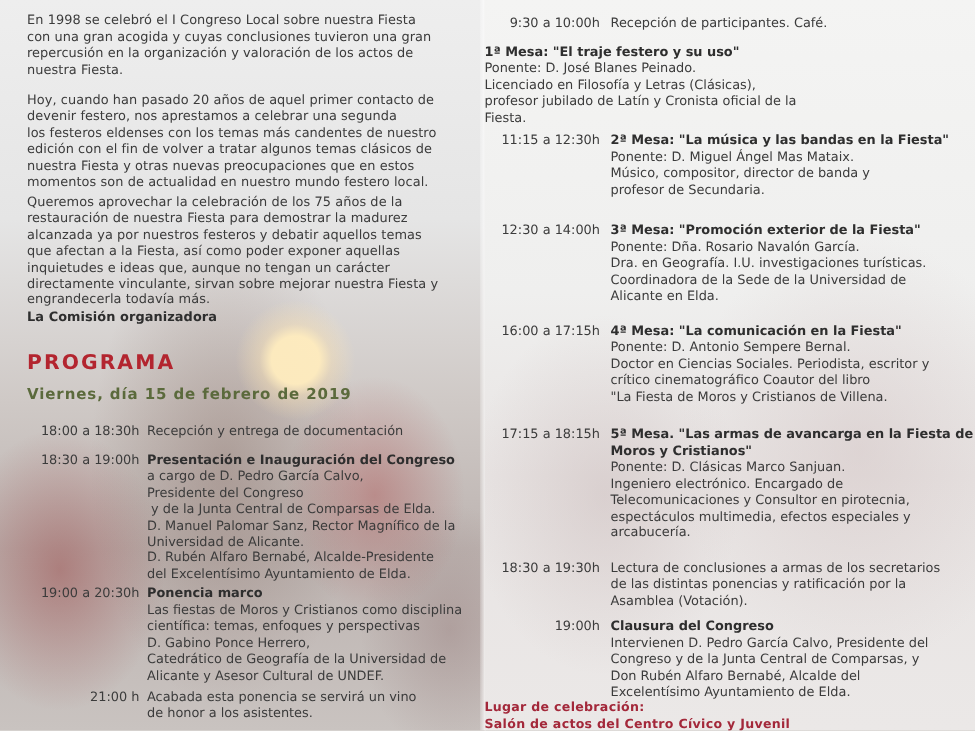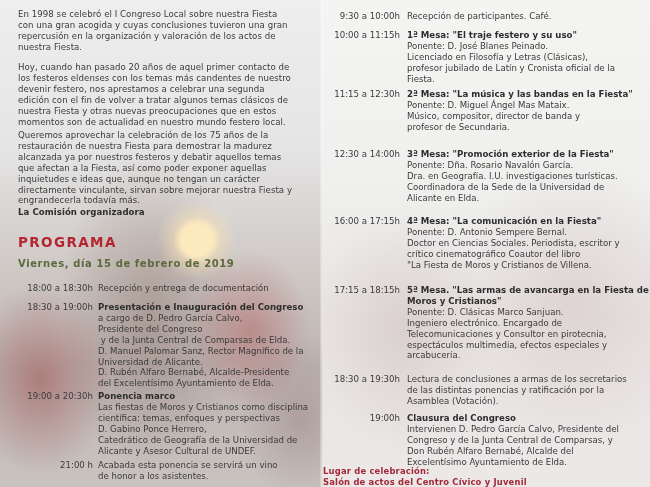--- a/index.html
+++ b/index.html
@@ -74,22 +74,22 @@
 
   <div class="left">
     <div class="para txt" style="top:9px">
       <div>En 1998 se celebró el I Congreso Local sobre nuestra Fiesta</div>
       <div>con una gran acogida y cuyas conclusiones tuvieron una gran</div>
       <div>repercusión en la organización y valoración de los actos de</div>
       <div>nuestra Fiesta.</div>
     </div>
     <div class="para txt" style="top:62px">
       <div>Hoy, cuando han pasado 20 años de aquel primer contacto de</div>
+      <div>devenir festero, nos aprestamos a celebrar una segunda</div>
       <div>los festeros eldenses con los temas más candentes de nuestro</div>
-      <div>devenir festero, nos aprestamos a celebrar una segunda</div>
       <div>edición con el fin de volver a tratar algunos temas clásicos de</div>
       <div>nuestra Fiesta y otras nuevas preocupaciones que en estos</div>
       <div>momentos son de actualidad en nuestro mundo festero local.</div>
     </div>
     <div class="para txt" style="top:130px">
       <div>Queremos aprovechar la celebración de los 75 años de la</div>
       <div>restauración de nuestra Fiesta para demostrar la madurez</div>
       <div>alcanzada ya por nuestros festeros y debatir aquellos temas</div>
       <div>que afectan a la Fiesta, así como poder exponer aquellas</div>
       <div>inquietudes e ideas que, aunque no tengan un carácter</div>
@@ -147,21 +147,20 @@
 
   <div class="right">
     <div class="row" style="left:0; top:11px">
       <div class="time">9:30 a 10:00h</div>
       <div class="desc">
         <div>Recepción de participantes. Café.</div>
       </div>
     </div>
 
     <div class="row" style="left:0; top:30px">
-      <div class="time">10:00 a 11:15h</div>
       <div class="desc">
         <div class="title">1ª Mesa: "El traje festero y su uso"</div>
         <div>Ponente: D. José Blanes Peinado.</div>
         <div>Licenciado en Filosofía y Letras (Clásicas),</div>
         <div>profesor jubilado de Latín y Cronista oficial de la</div>
         <div>Fiesta.</div>
       </div>
     </div>
 
     <div class="row" style="left:0; top:89px">

